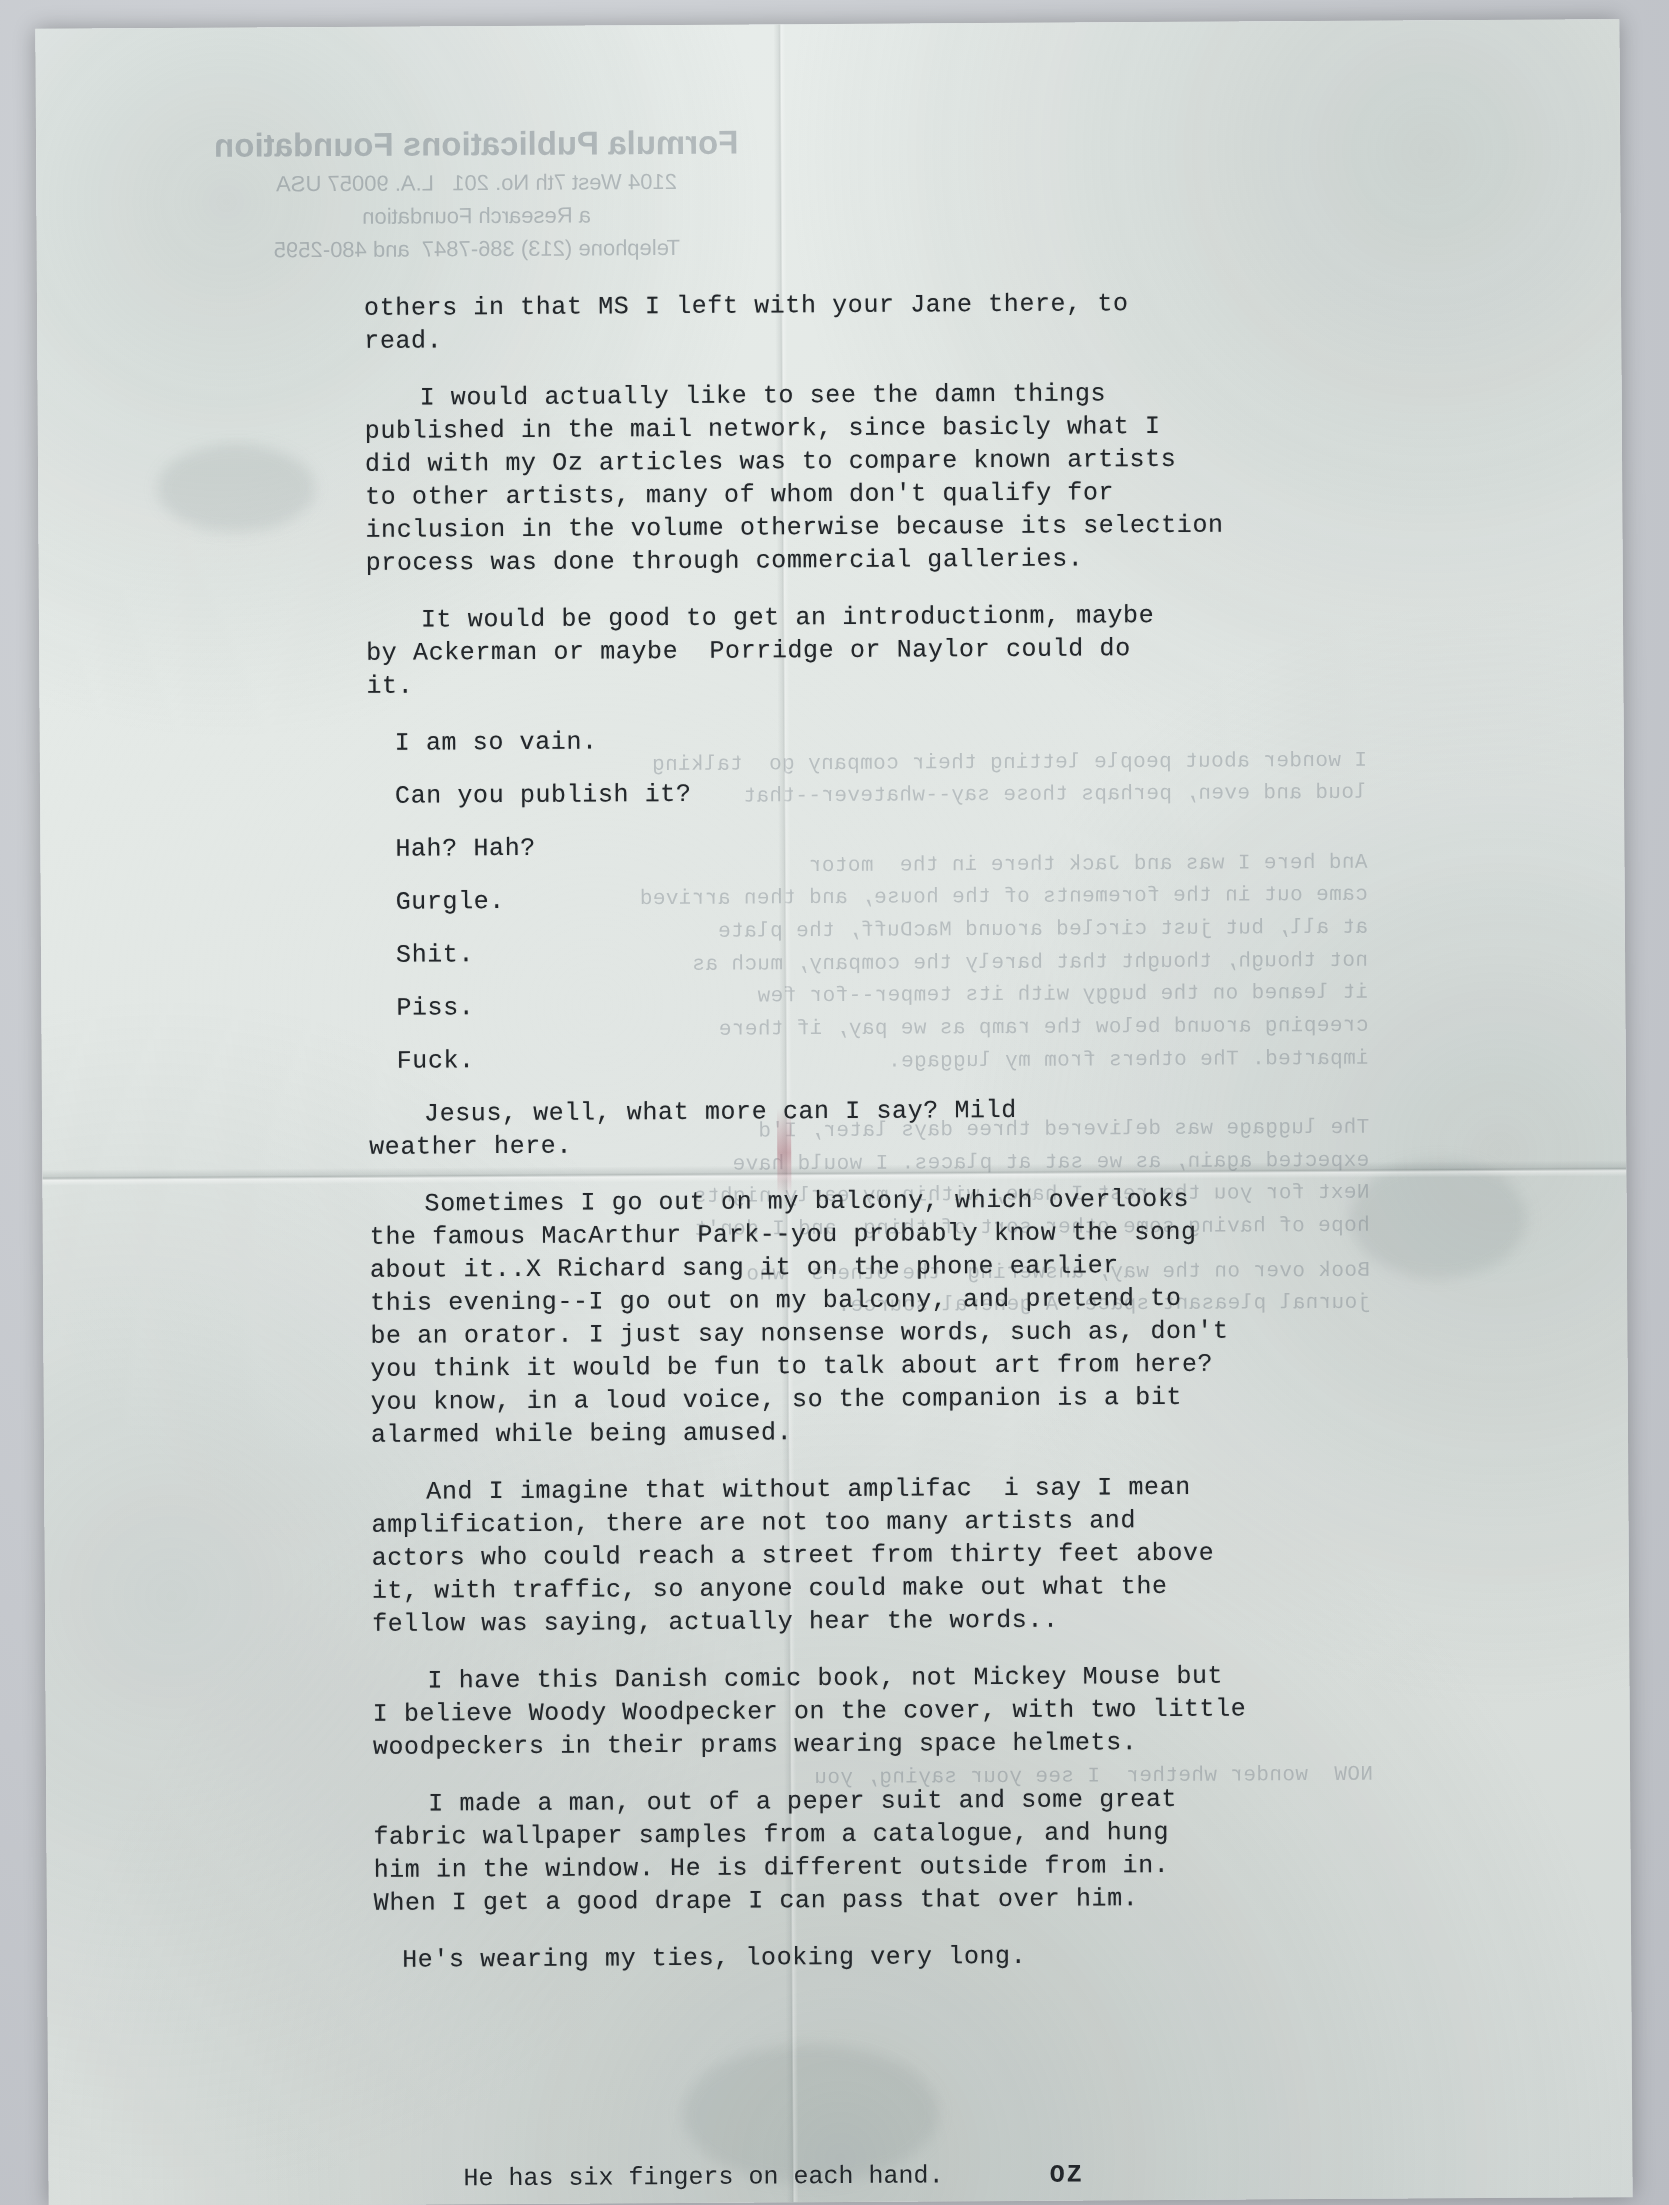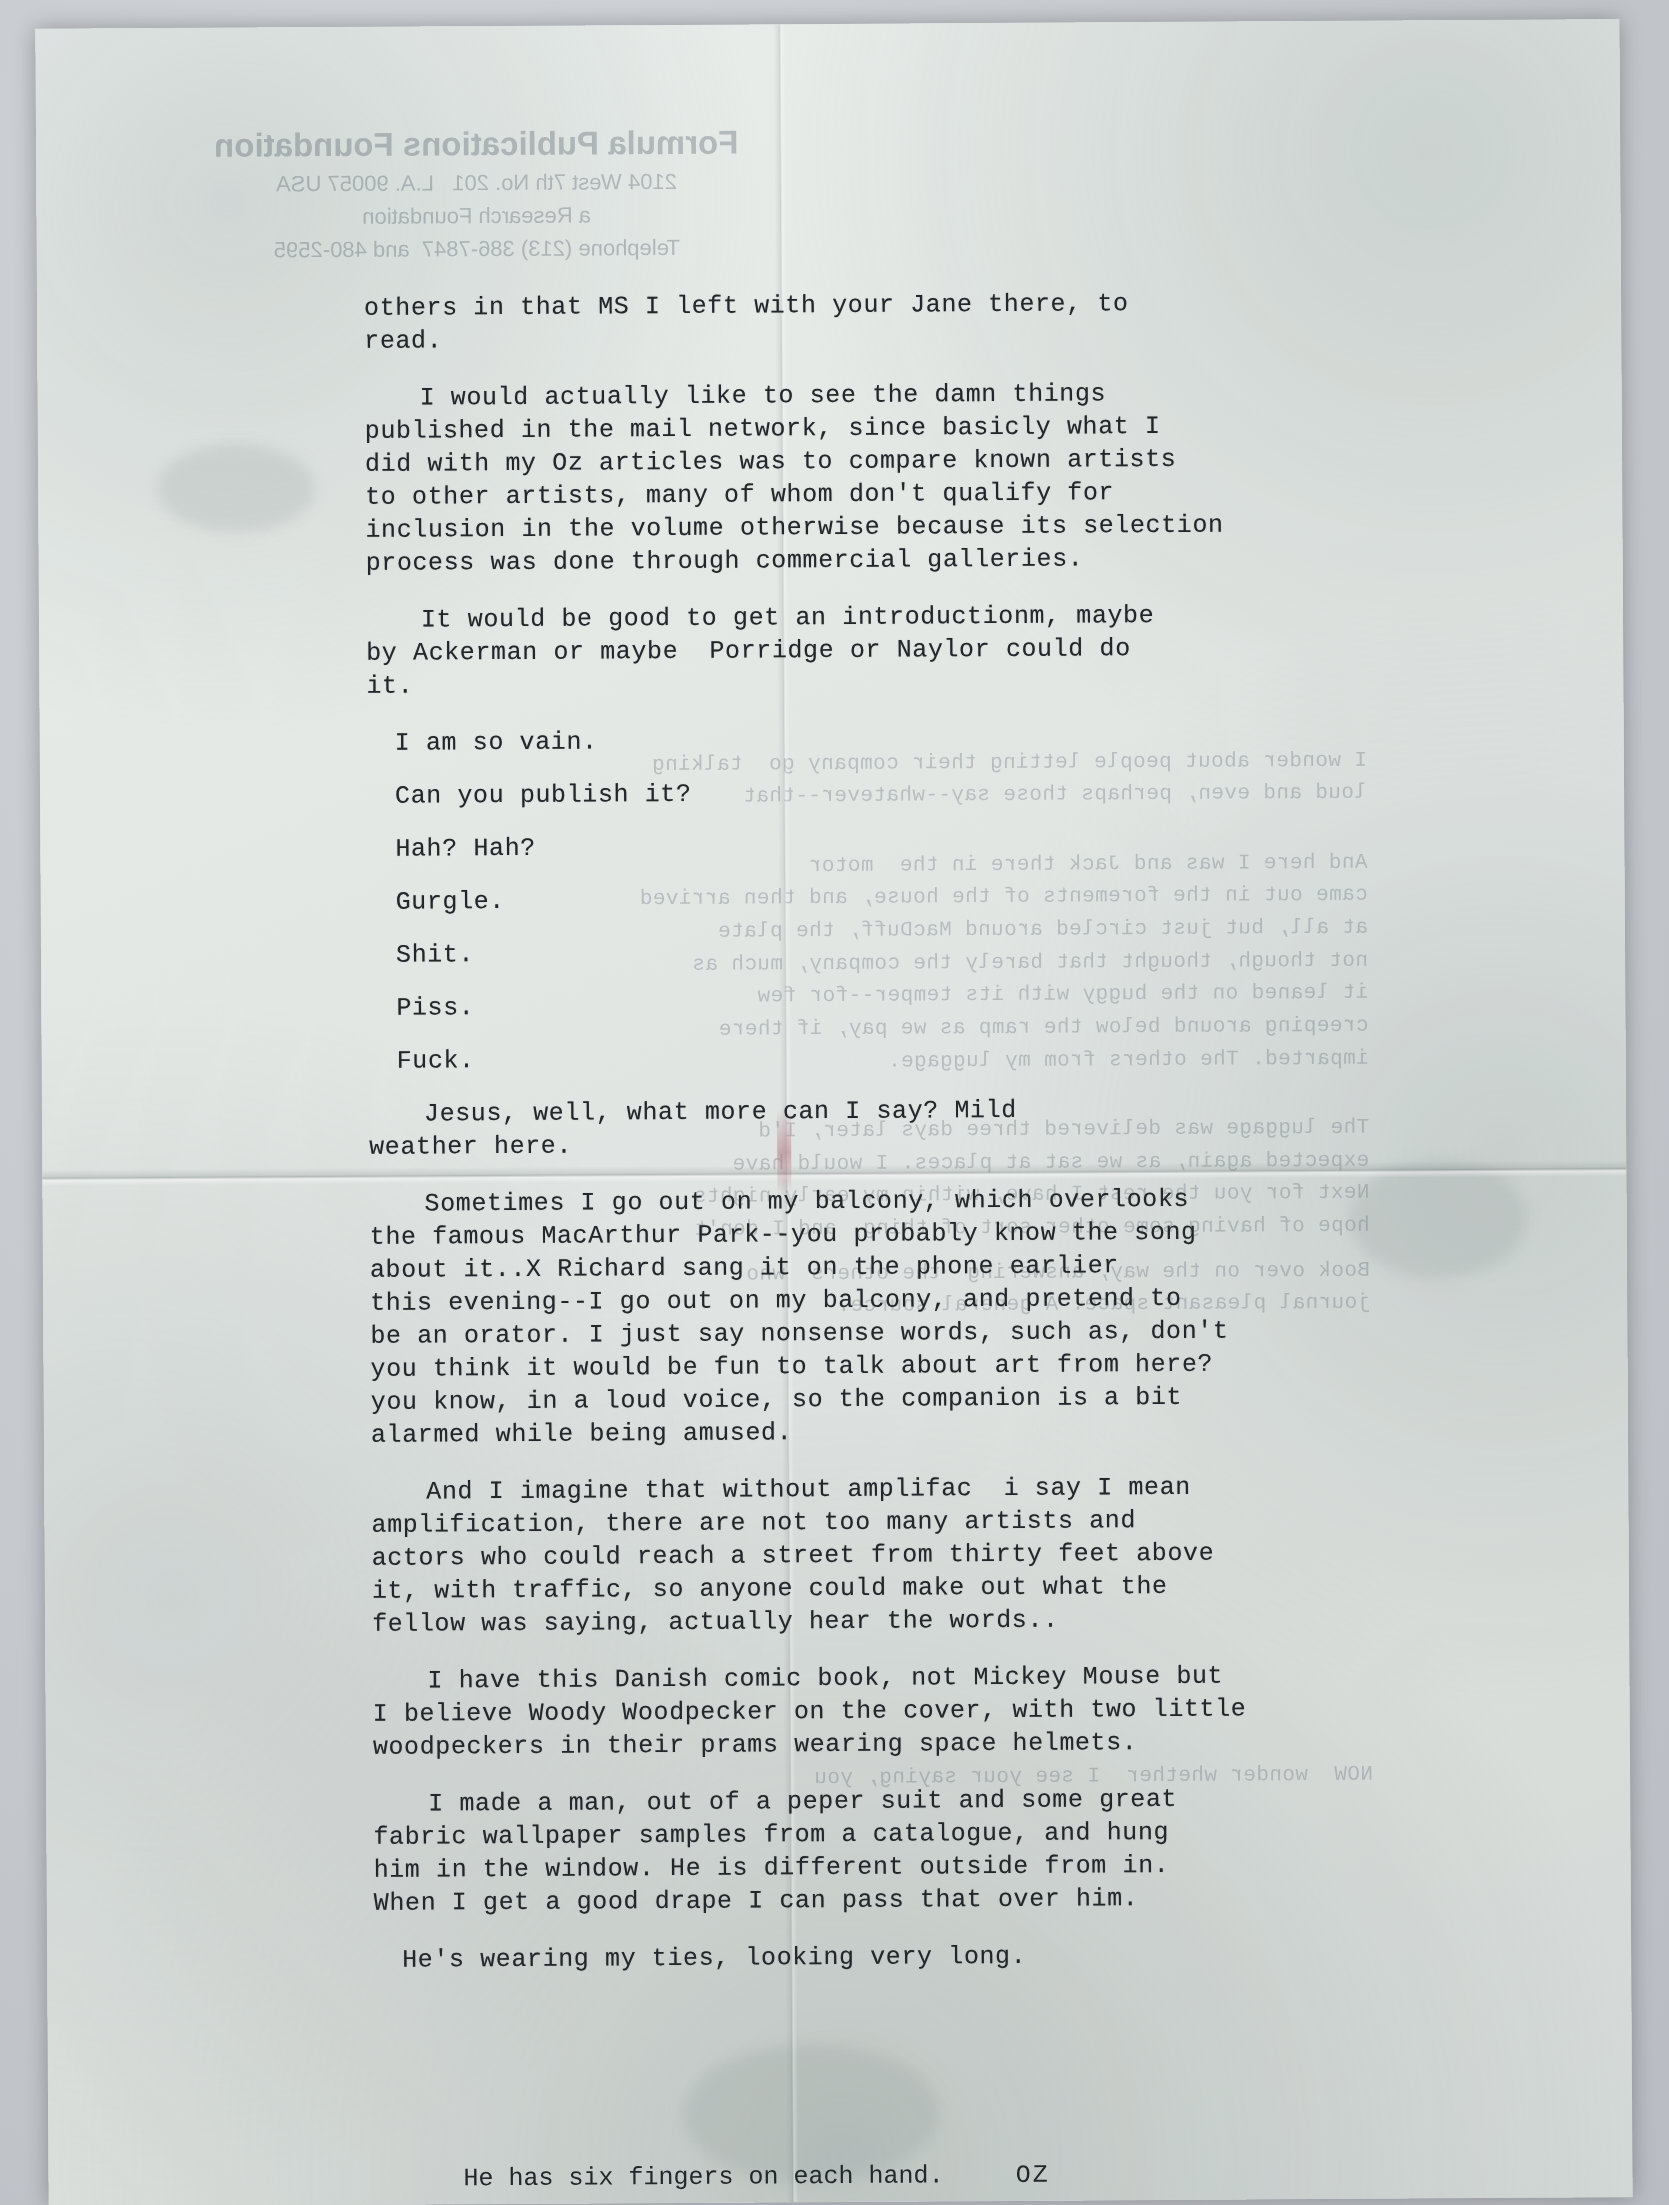--- a/index.html
+++ b/index.html
@@ -162,22 +162,23 @@
     left: 327px;
     top: 2109px;
     width: 1109px;
     font-size: 25px;
     color: #23272b;
     white-space: pre;
     font-family: "Liberation Mono", monospace;
   }
   .sig-oz {
     display: inline-block;
-    margin-left: 72px;
+    margin-left: 106px;
     letter-spacing: 2px;
+    font-weight: bold;
   }
 
   
   .smudge {
     position: absolute;
     pointer-events: none;
     border-radius: 50%;
     background: rgba(120,128,132,0.16);
     filter: blur(7px);
   }

